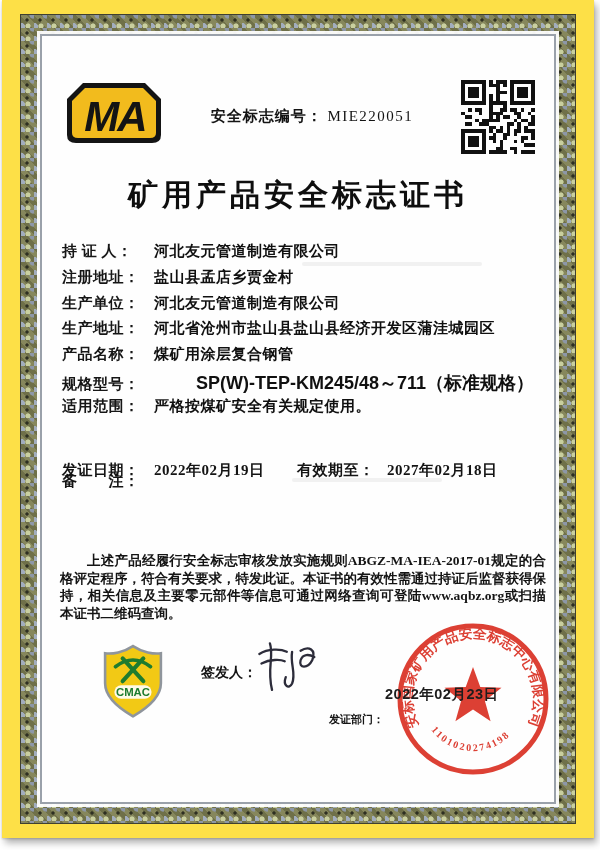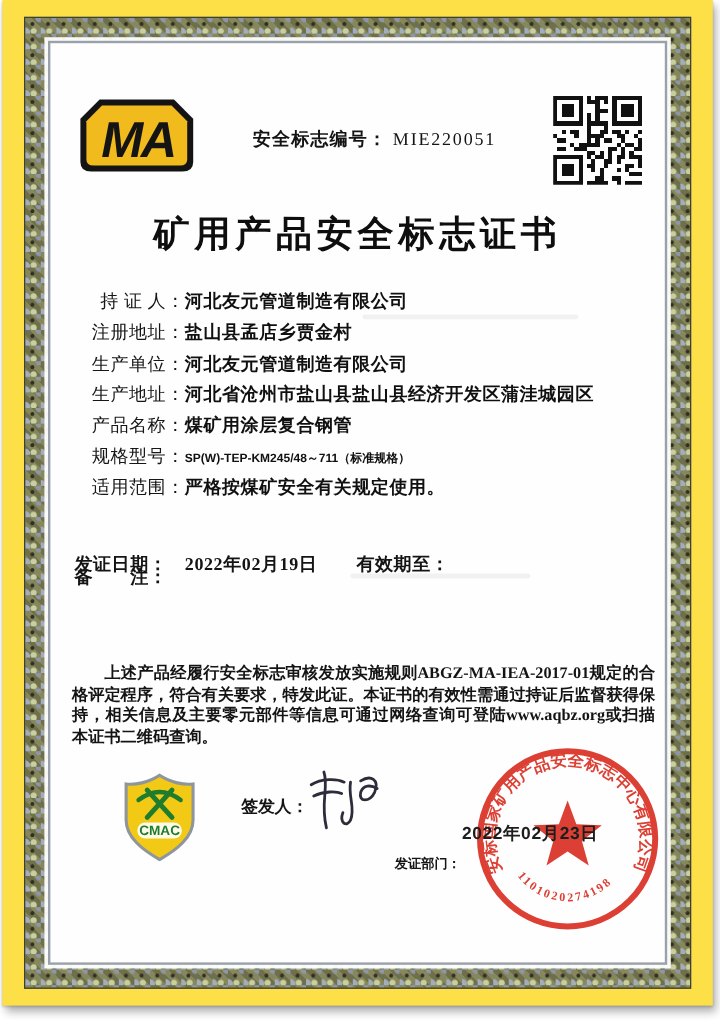--- a/index.html
+++ b/index.html
@@ -26,24 +26,24 @@
     font-size:15px;font-weight:600;letter-spacing:1px;white-space:nowrap;}
   .cert-no .num{font-weight:500;letter-spacing:1.5px;}
   .qr{position:absolute;left:459px;top:80px;width:74px;height:74px;}
   .qr svg{width:100%;height:100%;display:block;}
 
   .title{position:absolute;left:0;right:0;top:175px;text-align:center;
     font-size:30px;font-weight:900;letter-spacing:4px;color:#0e0e0e;}
 
   .fields{position:absolute;left:60px;top:242px;width:490px;}
   .row{display:flex;align-items:baseline;height:25.8px;font-size:15px;white-space:nowrap;}
-  .row .label{width:92px;flex:none;font-weight:400;letter-spacing:.5px;color:#161616;text-align:right;}
+  .row .label{width:92px;flex:none;font-weight:700;letter-spacing:.5px;color:#161616;}
   .row.long .label{width:auto;margin-right:16px;}
   .row .value{font-weight:700;letter-spacing:.5px;color:#101010;}
-  .row .value.latin{font-family:"Liberation Sans",sans-serif;font-size:10px;letter-spacing:0;}
+  .row .value.latin{font-family:"Liberation Sans",sans-serif;font-size:18px;letter-spacing:0;margin-left:42px;}
   .row.long .value{font-family:"Liberation Sans",sans-serif;font-size:13.5px;letter-spacing:0;}
 
   .date-row{position:absolute;left:60px;top:437px;display:flex;font-size:15px;white-space:nowrap;margin-top:24px;}
   .date-row .label{font-weight:600;letter-spacing:.5px;}
   .date-row .value{font-weight:700;letter-spacing:.5px;}
   .dr1{width:92px;} .dv1{width:143px;} .dr2{width:90px;}
 
   .remark{position:absolute;left:60px;top:472px;font-size:15px;font-weight:600;letter-spacing:.5px;}
 
   .statement{position:absolute;left:58px;top:552px;width:486px;font-size:13.5px;
@@ -246,20 +246,21 @@
       <div class="row">
         <span class="label">适用范围：</span>
         <span class="value">严格按煤矿安全有关规定使用。</span>
       </div>
     </div>
 
     <div class="date-row">
       <span class="label dr1">发证日期：</span>
       <span class="value dv1">2022年02月19日</span>
       <span class="label dr2">有效期至：</span>
+      <span class="value">2027年02月18日</span>
     </div>
 
     <div class="remark">备　　注：</div>
 
     <div class="statement">上述产品经履行安全标志审核发放实施规则ABGZ-MA-IEA-2017-01规定的合格评定程序，符合有关要求，特发此证。本证书的有效性需通过持证后监督获得保持，相关信息及主要零元部件等信息可通过网络查询可登陆www.aqbz.org或扫描本证书二维码查询。</div>
 
     <div class="cmac">
       <svg viewBox="0 0 60 72" xmlns="http://www.w3.org/2000/svg">
         <path d="M30,2 C39,8 50,10 57,9 L57,38 C57,52 44,62 30,70 C16,62 3,52 3,38 L3,9 C10,10 21,8 30,2 Z" fill="#f2c915" stroke="#8f959c" stroke-width="2.5"></path>
         <g stroke="#1e7c2f" stroke-linecap="round" fill="none">

